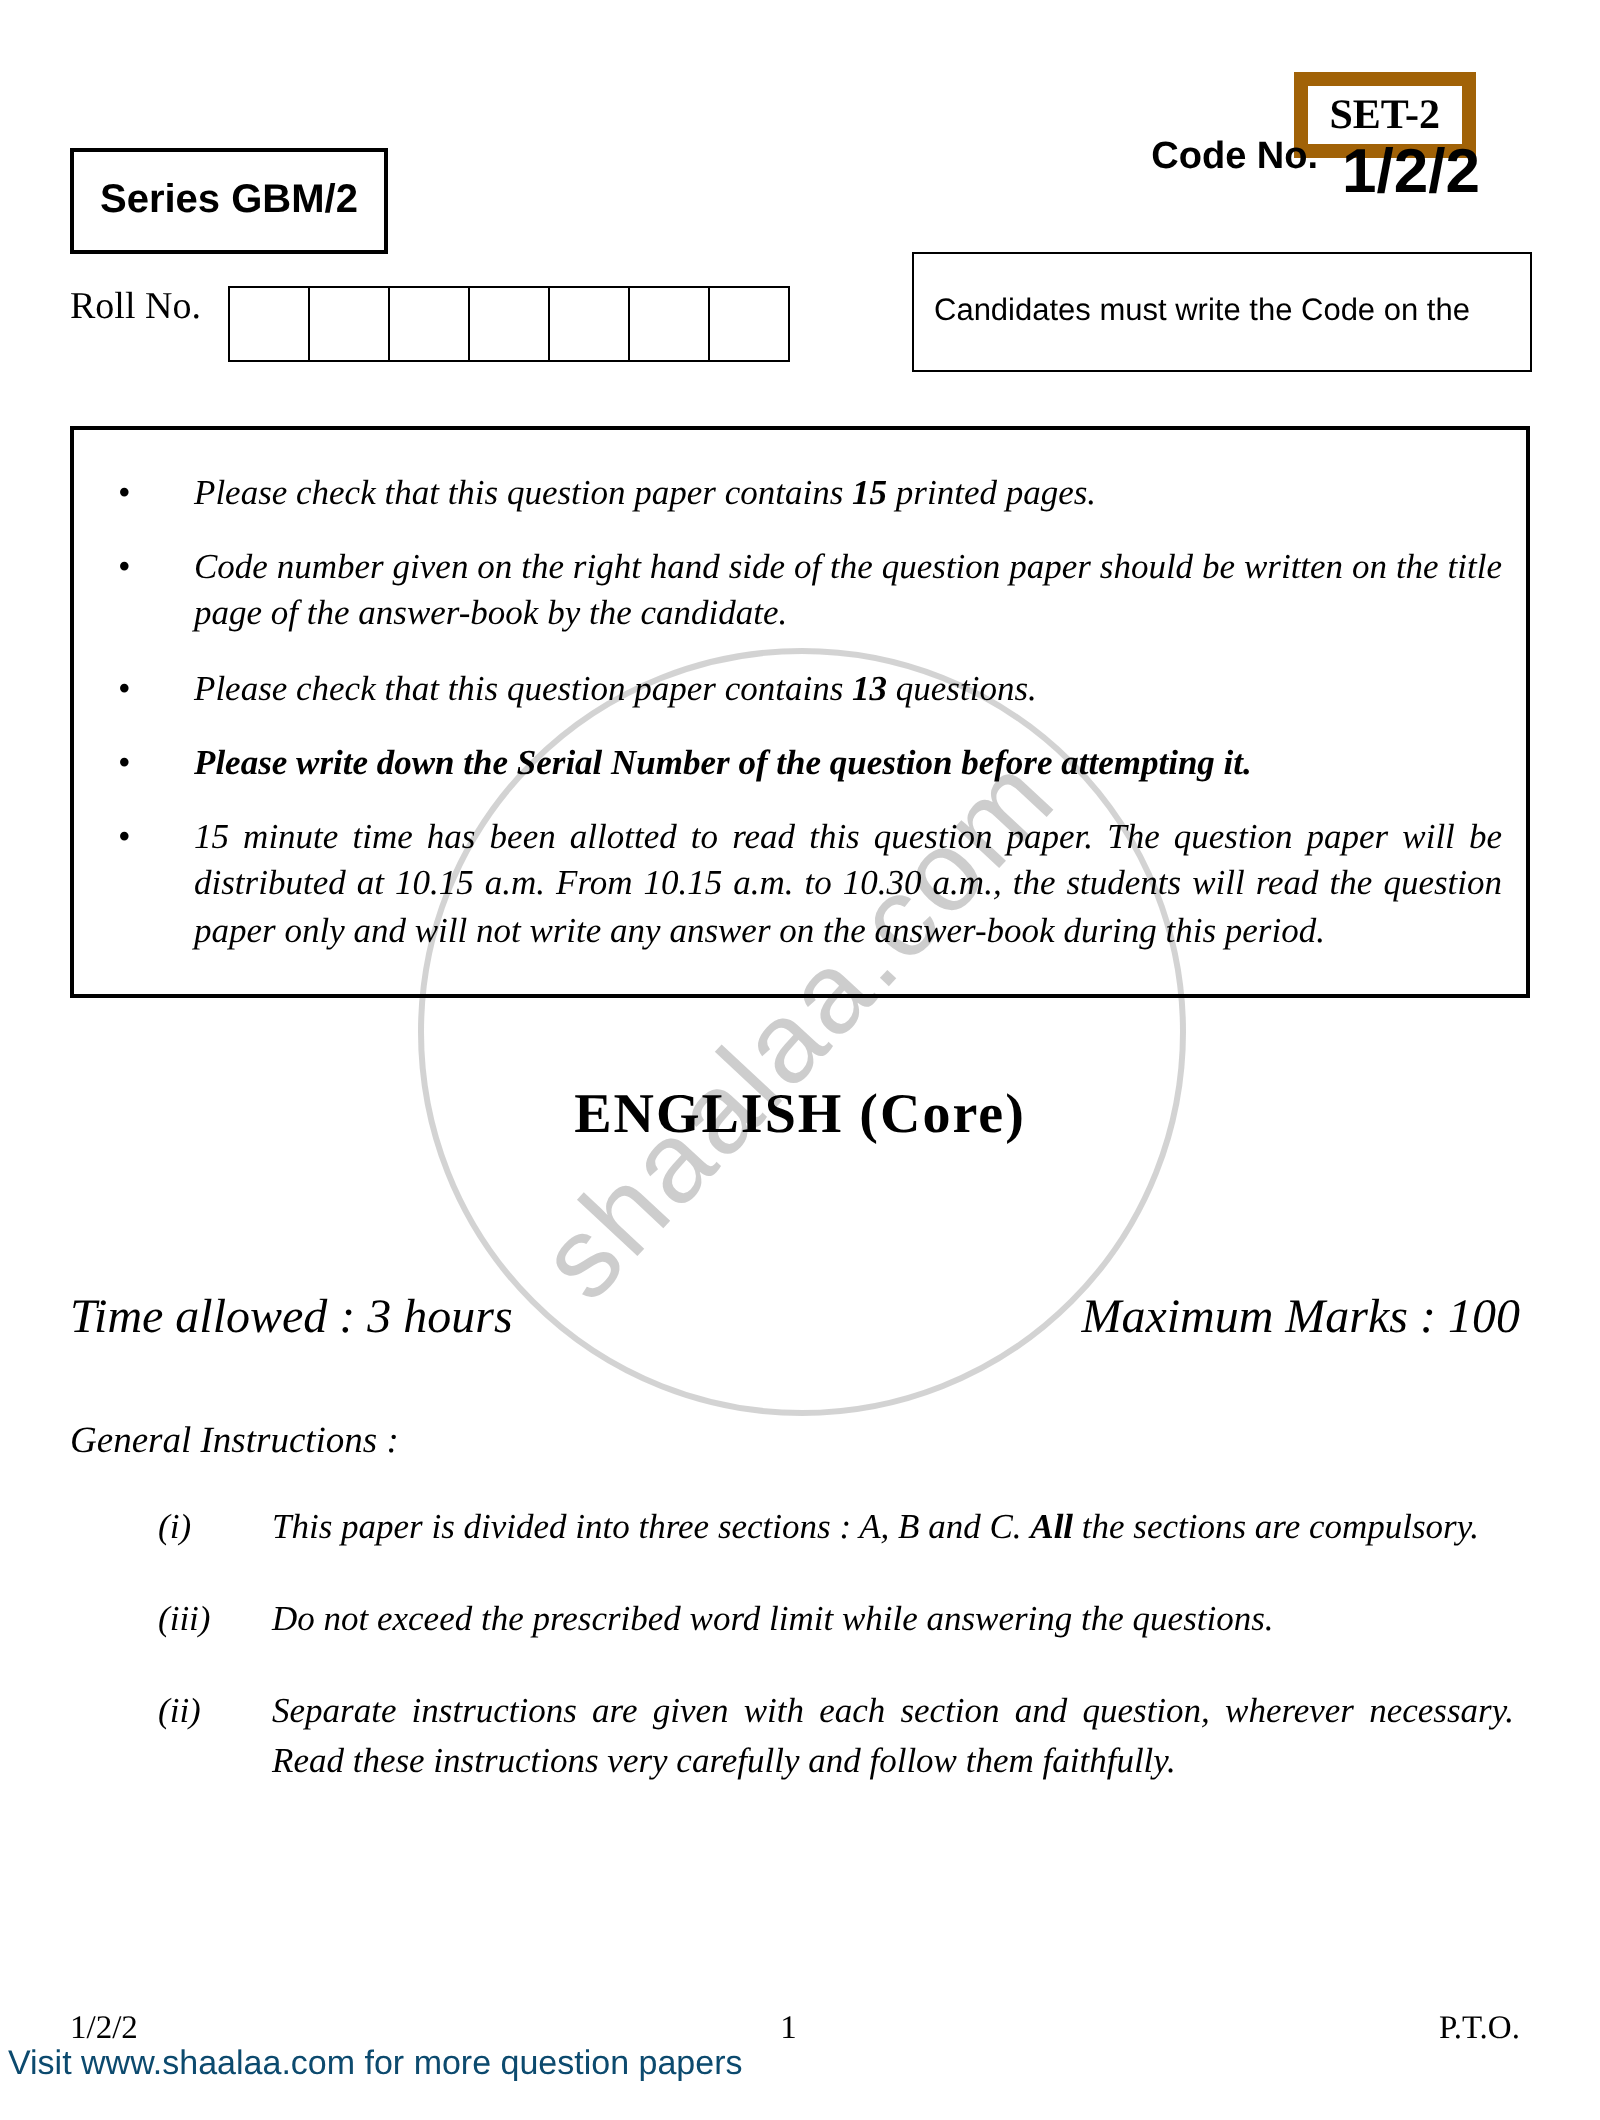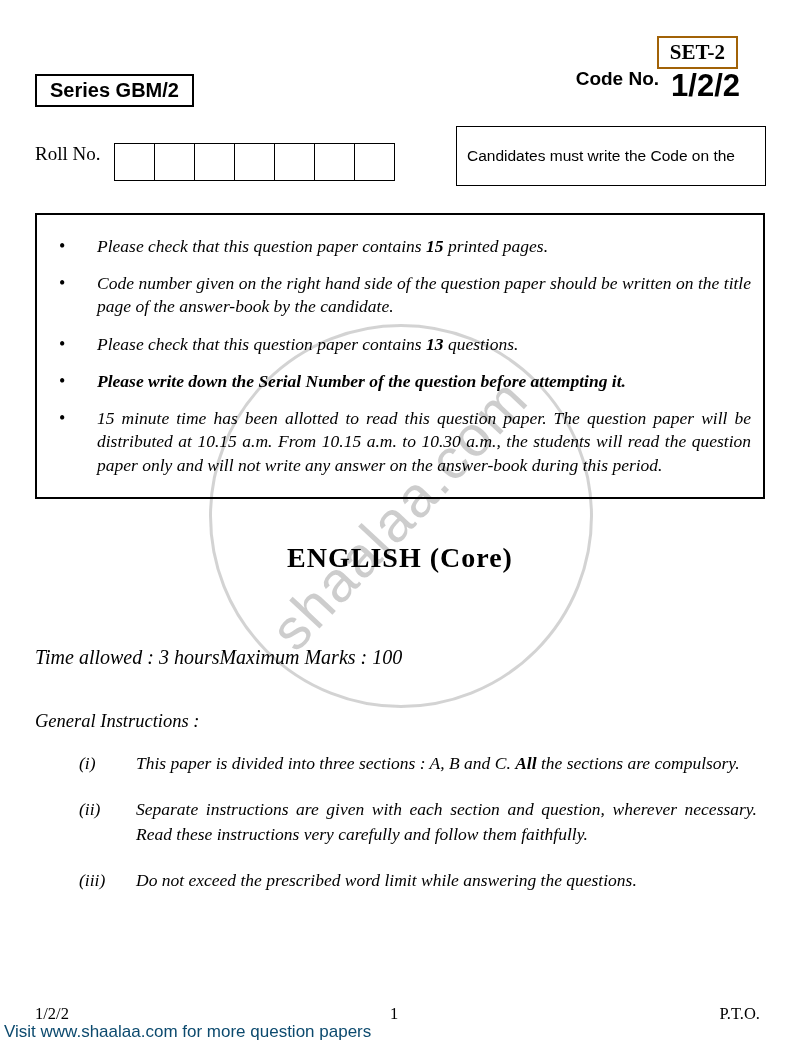--- a/index.html
+++ b/index.html
@@ -23,27 +23,27 @@
     font-family: "Liberation Sans", sans-serif;
     font-size: 57px; letter-spacing: 2px; white-space: nowrap;
     color: rgba(150,150,150,0.48);
   }
 
   .content { position: absolute; inset: 0; z-index: 1; }
 
   
   .set-box {
     position: absolute; top: 36px; right: 62px;
-    border: 2px solid #a16207; padding: 2px 11px;
+    border: 7px solid #a16207; padding: 2px 11px;
     font-weight: bold; font-size: 21px;
     font-family: "Liberation Serif", serif;
   }
   .series-box {
     position: absolute; top: 74px; left: 35px;
-    border: 2px solid #000; padding: 3px 13px;
+    border: 2px solid #000; padding: 13px 13px;
     font-weight: bold; font-size: 20px;
     font-family: "Liberation Sans", sans-serif;
     text-align: right;
   }
   .code-row {
     position: absolute; top: 68px; right: 60px;
     display: flex; align-items: flex-start; gap: 12px;
     font-family: "Liberation Sans", sans-serif;
   }
   .code-label { font-weight: bold; font-size: 19px; }
@@ -88,22 +88,22 @@
   .notice-text.all-bold { font-weight: bold; }
 
   
   .paper-title {
     position: absolute; top: 542px; left: 0; width: 100%;
     text-align: center; font-weight: bold; font-size: 28px;
     letter-spacing: 1px;
   }
   .meta-row {
     position: absolute; top: 646px; left: 35px; right: 40px;
-    display: flex; justify-content: flex-start;
-    font-style: italic; font-size: 20px;
+    display: flex; justify-content: space-between;
+    font-style: italic; font-size: 24px;
   }
 
   
   .gi-heading {
     position: absolute; top: 711px; left: 35px;
     font-weight: normal; font-style: italic; font-size: 18.5px;
   }
   .gi-list { position: absolute; top: 751px; left: 79px; width: 678px; }
   .gi-item { display: flex; margin-bottom: 21px; }
   .gi-num { flex: 0 0 57px; font-style: italic; font-size: 17.5px; line-height: 1.42; }
@@ -198,27 +198,27 @@
   <div class="gi-heading">General Instructions :</div>
 
   <div class="gi-list">
 
     <div class="gi-item">
       <span class="gi-num">(i)</span>
       <p class="gi-text"><span>This paper is divided into three sections : A, B and C. </span><b>All</b><span> the sections are compulsory.</span></p>
     </div>
 
     <div class="gi-item">
+      <span class="gi-num">(iii)</span>
+      <p class="gi-text">Do not exceed the prescribed word limit while answering the questions.</p>
+    </div>
+
+    <div class="gi-item">
       <span class="gi-num">(ii)</span>
       <p class="gi-text">Separate instructions are given with each section and question, wherever necessary. Read these instructions very carefully and follow them faithfully.</p>
-    </div>
-
-    <div class="gi-item">
-      <span class="gi-num">(iii)</span>
-      <p class="gi-text">Do not exceed the prescribed word limit while answering the questions.</p>
     </div>
 
   </div>
 
   <div class="footer-row">
     <span>1/2/2</span>
     <span>1</span>
     <span>P.T.O.</span>
   </div>
 

